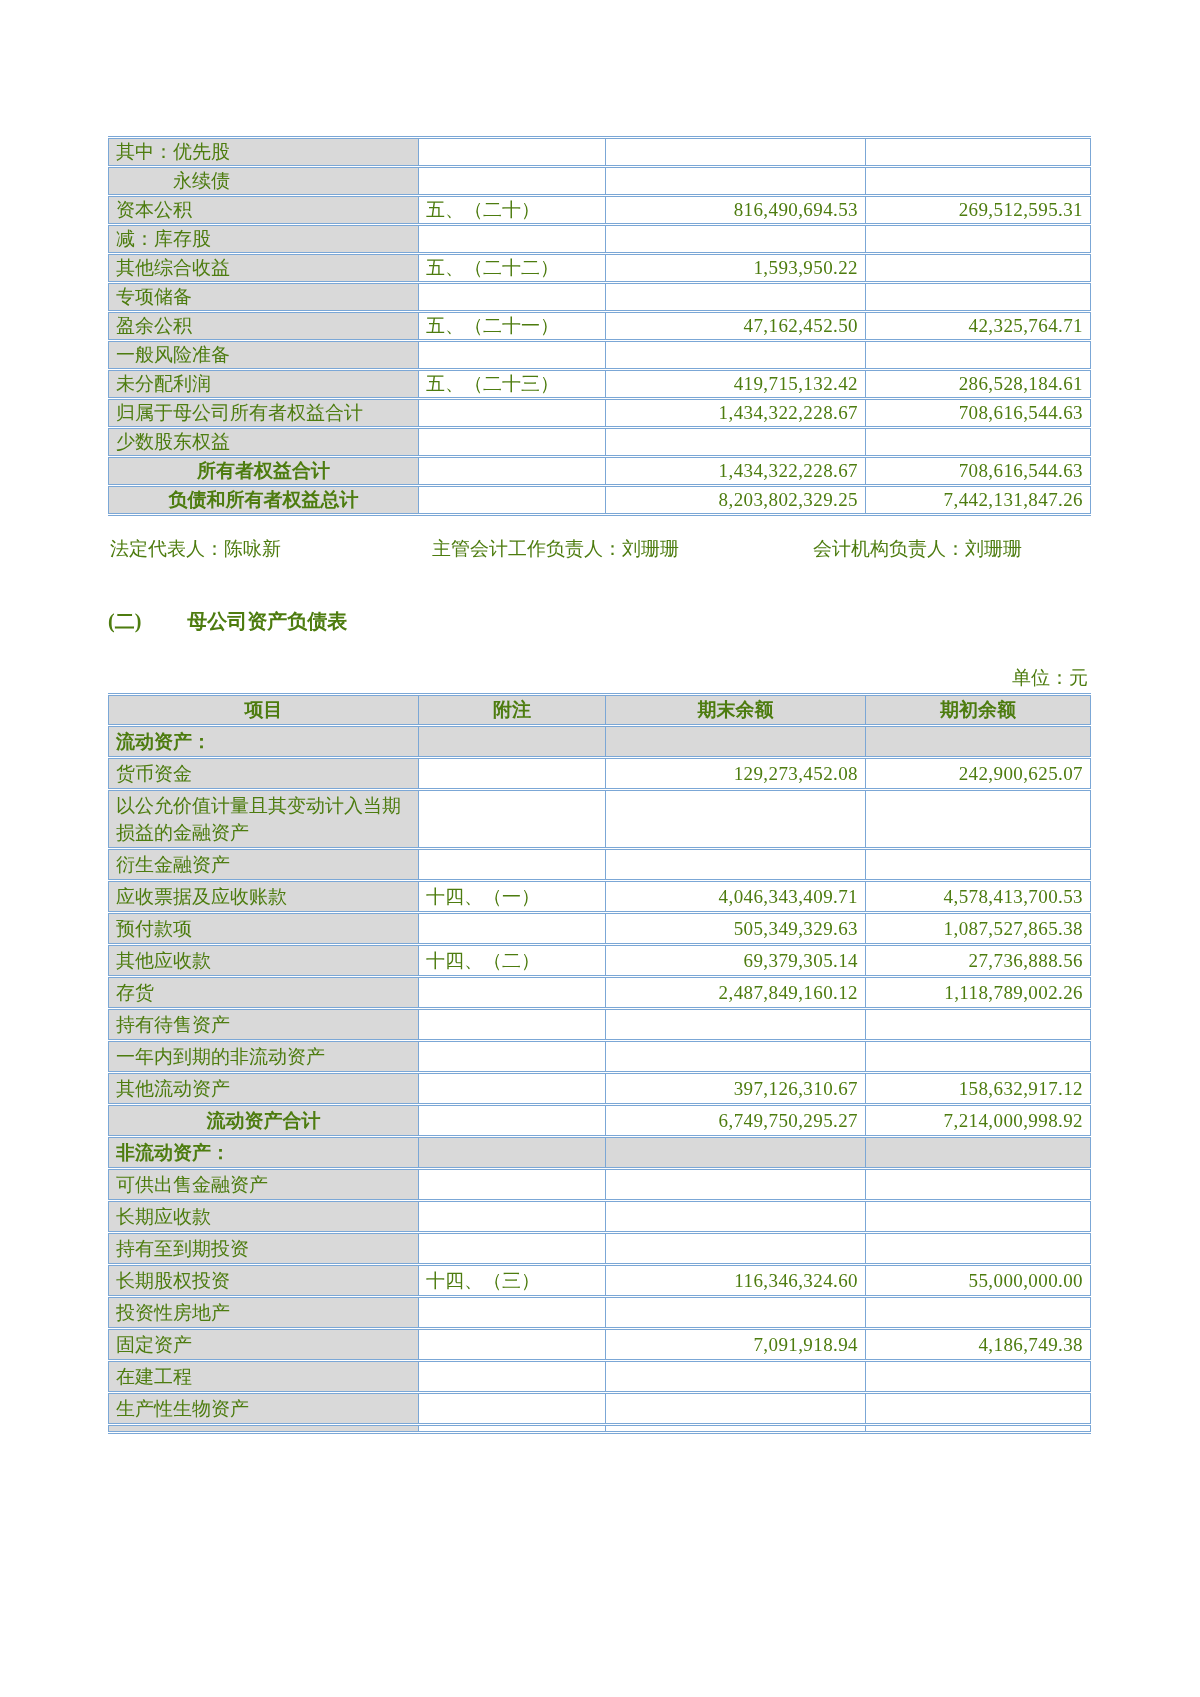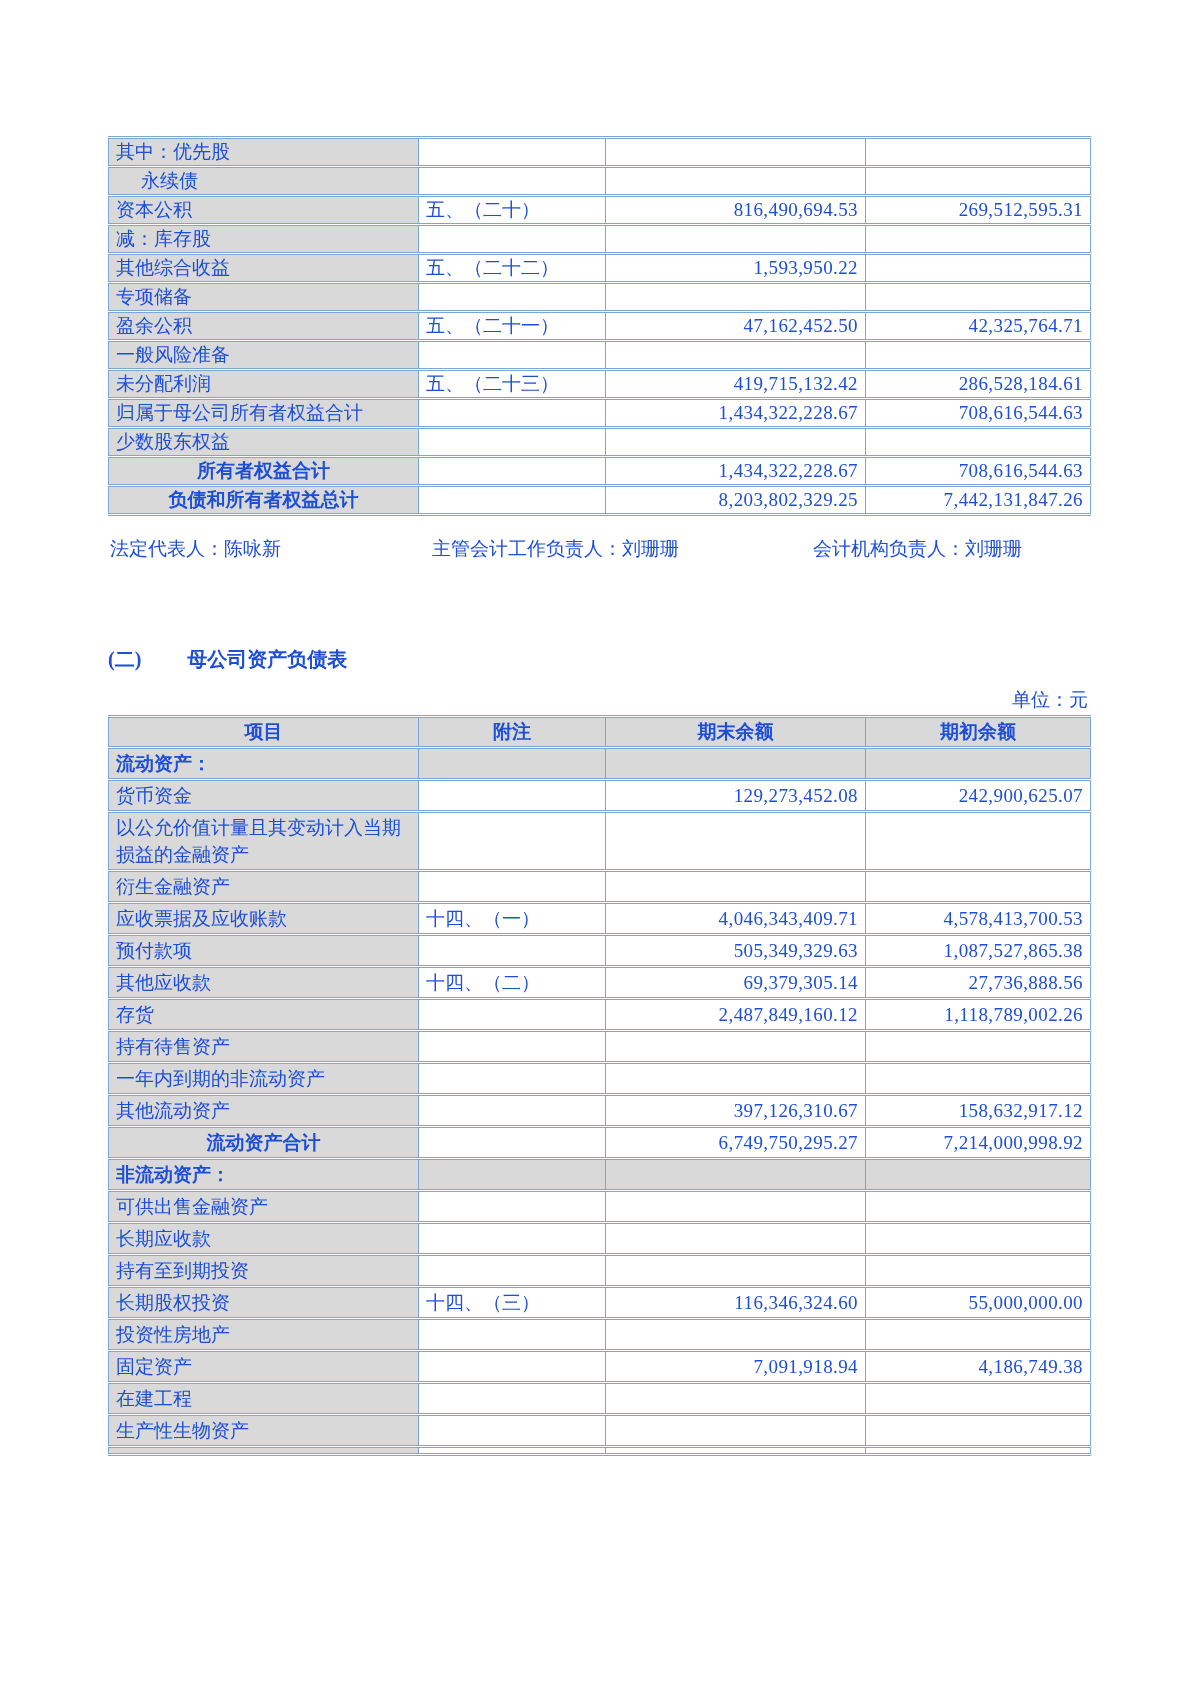--- a/index.html
+++ b/index.html
@@ -1,52 +1,52 @@
 <!DOCTYPE html>
 <html><head>
 <meta charset="utf-8">
 <style>
   * { margin:0; padding:0; box-sizing:border-box; }
   html,body { background:#ffffff; }
   .page {
     position:relative; width:1200px; height:1523px; background:#ffffff;
-    font-family:"Liberation Serif","DejaVu Serif",serif; color:#1d4ed8; overflow:hidden;
+    font-family:"Liberation Serif","DejaVu Serif",serif; color:#4d7c0f; overflow:hidden;
   }
   .content { position:absolute; left:108px; top:0; width:982px; }
 
   table.fin { border-collapse:collapse; table-layout:fixed; width:982px; font-size:19px; }
   table.fin td, table.fin th {
     border:1px solid #7ba7d6;
     border-top:3px double #7ba7d6;
     border-bottom:3px double #7ba7d6;
     padding:1px 7px; overflow:hidden; vertical-align:middle;
   }
   table.t1 td { height:24px; line-height:24px; }
   table.t2 td { height:27px; line-height:27px; }
   table.fin th { height:26px; line-height:26px; background:#d9d9d9; font-weight:bold; text-align:center; }
 
   td.col-item { background:#d9d9d9; text-align:left; }
   td.col-note { }
   td.col-end, td.col-begin { text-align:right; padding-right:10px; letter-spacing:0.4px; white-space:nowrap; }
 
   tr.section td { background:#d9d9d9; font-weight:bold; }
   tr.total td.col-item { text-align:center; font-weight:bold; }
-  tr.indent td.col-item { padding-left:32px; }
+  tr.indent td.col-item { padding-left:64px; }
   tr.clipped td { height:8px !important; line-height:8px !important; padding:0 7px; }
 
   .tbl1 { margin-top:136px; }
 
   .signature { position:relative; margin-top:20px; height:26px; font-size:19px; }
   .signature span { position:absolute; top:0; white-space:nowrap; }
   .sig1 { left:2px; } .sig2 { left:324px; } .sig3 { left:705px; }
 
-  .section-heading { margin-top:84px; height:27px; font-size:20px; font-weight:bold; }
+  .section-heading { margin-top:46px; height:27px; font-size:20px; font-weight:bold; }
   .section-heading .ttl { margin-left:46px; }
 
-  .unit { margin-top:14px; margin-bottom:2px; height:26px; font-size:19px; text-align:right; padding-right:2px; }
+  .unit { margin-top:30px; margin-bottom:2px; height:26px; font-size:19px; text-align:right; padding-right:2px; }
 
   .page-number { position:absolute; left:108px; top:1548px; width:982px; text-align:center; font-size:16px; }
 </style>
 </head>
 <body>
 
 <div class="page">
   <div class="content">
 
     <table class="fin t1 tbl1">

